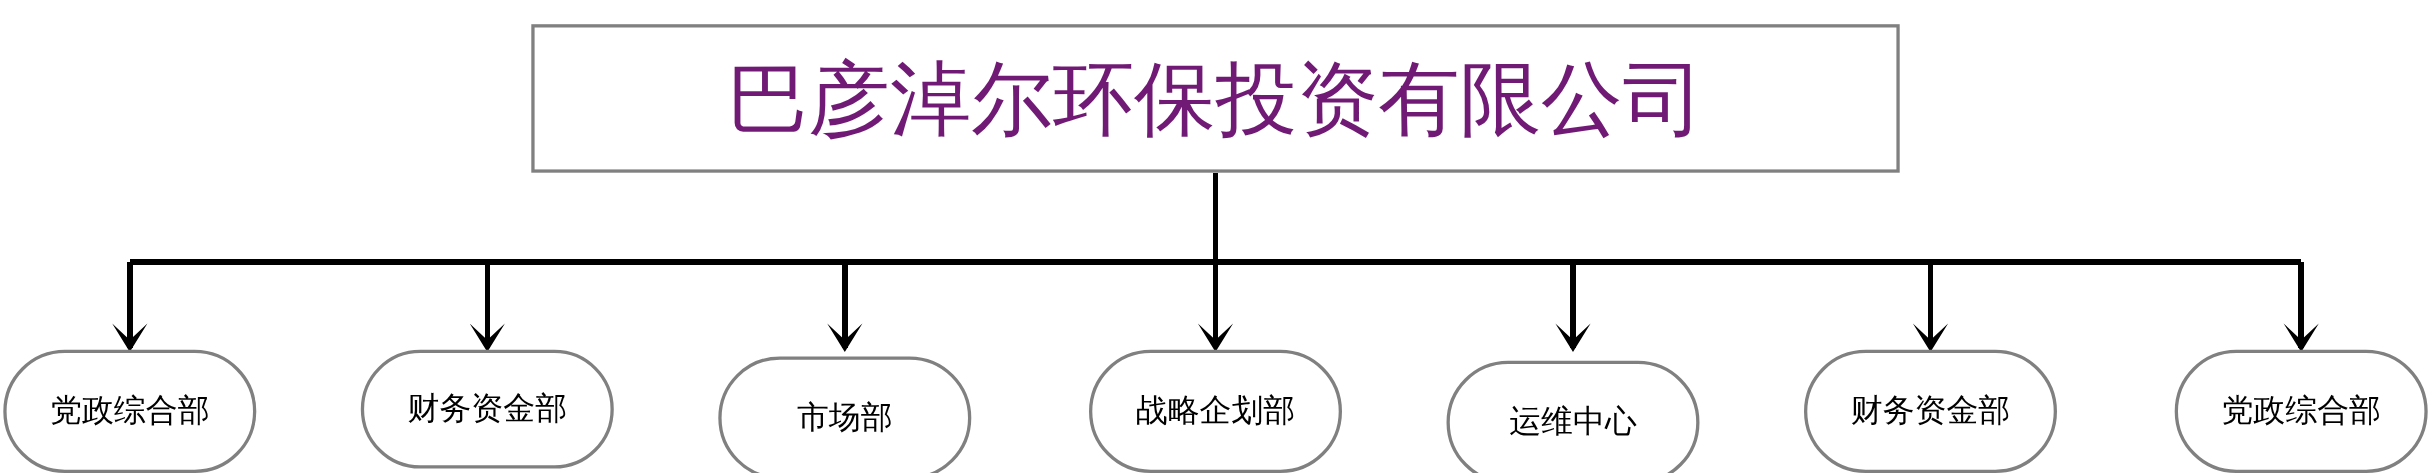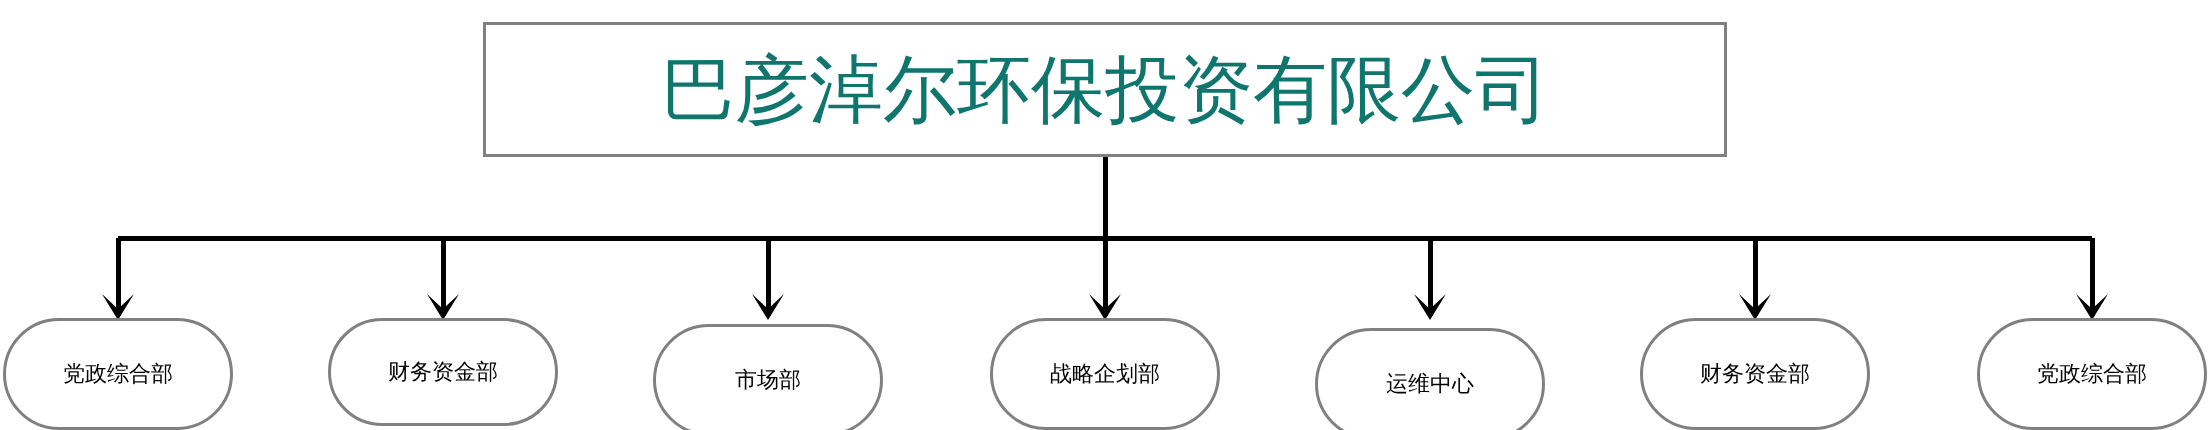--- a/index.html
+++ b/index.html
@@ -31,41 +31,41 @@
     position: absolute;
     box-sizing: border-box;
     display: flex;
     align-items: center;
     justify-content: center;
     background: #ffffff;
     border: 3px solid #808080;
     border-radius: 0;
   }
   .root-label {
-    color: #0f766e;
+    color: #701a75;
     font-size: 74px;
     line-height: 1;
     letter-spacing: 0px;
     white-space: nowrap;
     font-weight: 400;
   }
   
   .child-node {
     position: absolute;
     box-sizing: border-box;
     display: flex;
     align-items: center;
     justify-content: center;
     background: #ffffff;
     border: 3px solid #808080;
     border-radius: 999px;
   }
   .child-label {
     color: #000000;
-    font-size: 22px;
+    font-size: 29px;
     line-height: 1;
     white-space: nowrap;
     font-weight: 400;
   }
 </style>
 </head>
 <body>
 
 <div id="canvas">
 

